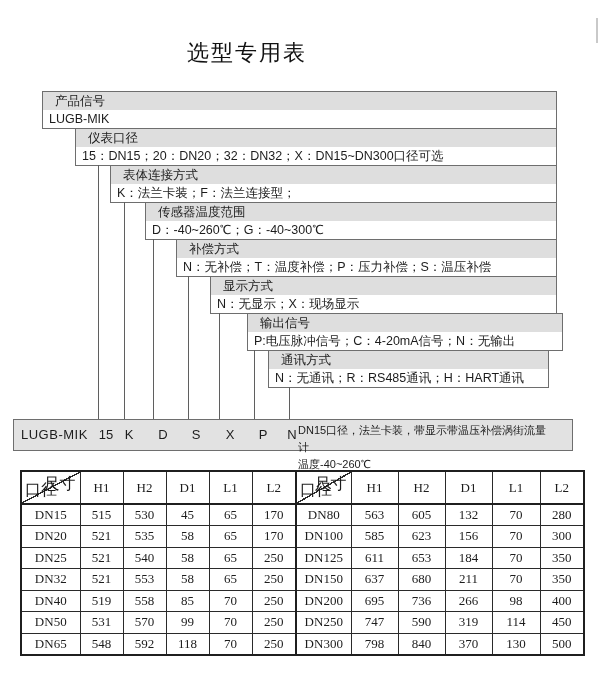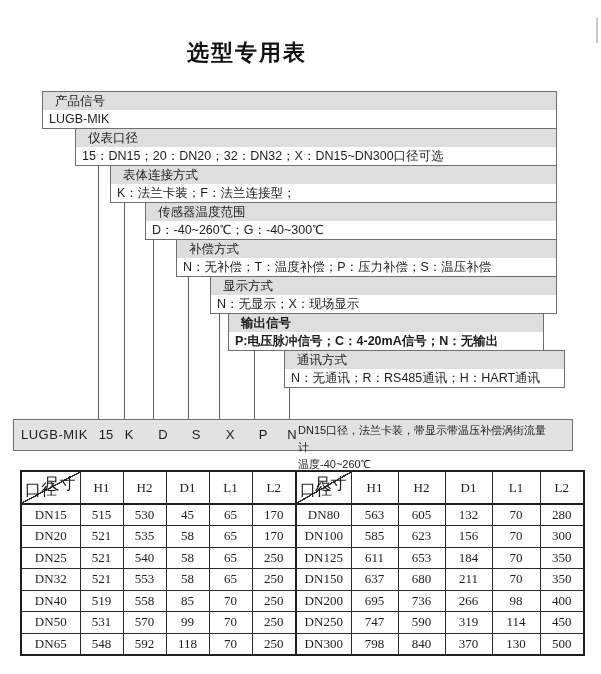--- a/index.html
+++ b/index.html
@@ -12,21 +12,21 @@
     background: #ffffff;
     overflow: hidden;
   }
   .edge-artifact {
     position: absolute; left: 596px; top: 18px;
     width: 2px; height: 25px; background: #c9c9c9;
   }
   .title {
     position: absolute; left: 0; top: 38px; width: 494px;
     text-align: center;
-    font-size: 22px; font-weight: bold; letter-spacing: 2px;
+    font-size: 22px; font-weight: normal; letter-spacing: 2px;
     color: #111;
   }
   
   .cascade { position: absolute; left: 0; top: 0; width: 601px; height: 460px; }
   .cbox {
     position: absolute;
     border: 1px solid #6e6e6e;
     background: #ffffff;
     height: 38px;
   }
@@ -39,22 +39,22 @@
     display: block; height: 18px; line-height: 18px;
     background: #ffffff; padding-left: 6px;
     font-size: 12.5px; white-space: nowrap; overflow: hidden;
   }
   .b0 { left: 42px;  top: 91px;  width: 515px; }
   .b1 { left: 75px;  top: 128px; width: 482px; }
   .b2 { left: 110px; top: 165px; width: 447px; }
   .b3 { left: 145px; top: 202px; width: 412px; }
   .b4 { left: 176px; top: 239px; width: 381px; }
   .b5 { left: 210px; top: 276px; width: 347px; }
-  .b6 { left: 228px; top: 313px; width: 316px; font-weight: bold; }
-  .b7 { left: 284px; top: 350px; width: 281px; }
+  .b6 { left: 247px; top: 313px; width: 316px; }
+  .b7 { left: 268px; top: 350px; width: 281px; }
   .vline { position: absolute; width: 1px; background: #5f5f5f; }
   .v0 { left: 98px;  top: 165px; height: 254px; }
   .v1 { left: 124px; top: 202px; height: 217px; }
   .v2 { left: 153px; top: 239px; height: 180px; }
   .v3 { left: 188px; top: 276px; height: 143px; }
   .v4 { left: 219px; top: 313px; height: 106px; }
   .v5 { left: 254px; top: 350px; height: 69px;  }
   .v6 { left: 289px; top: 387px; height: 32px;  }
   
   .code-box {

